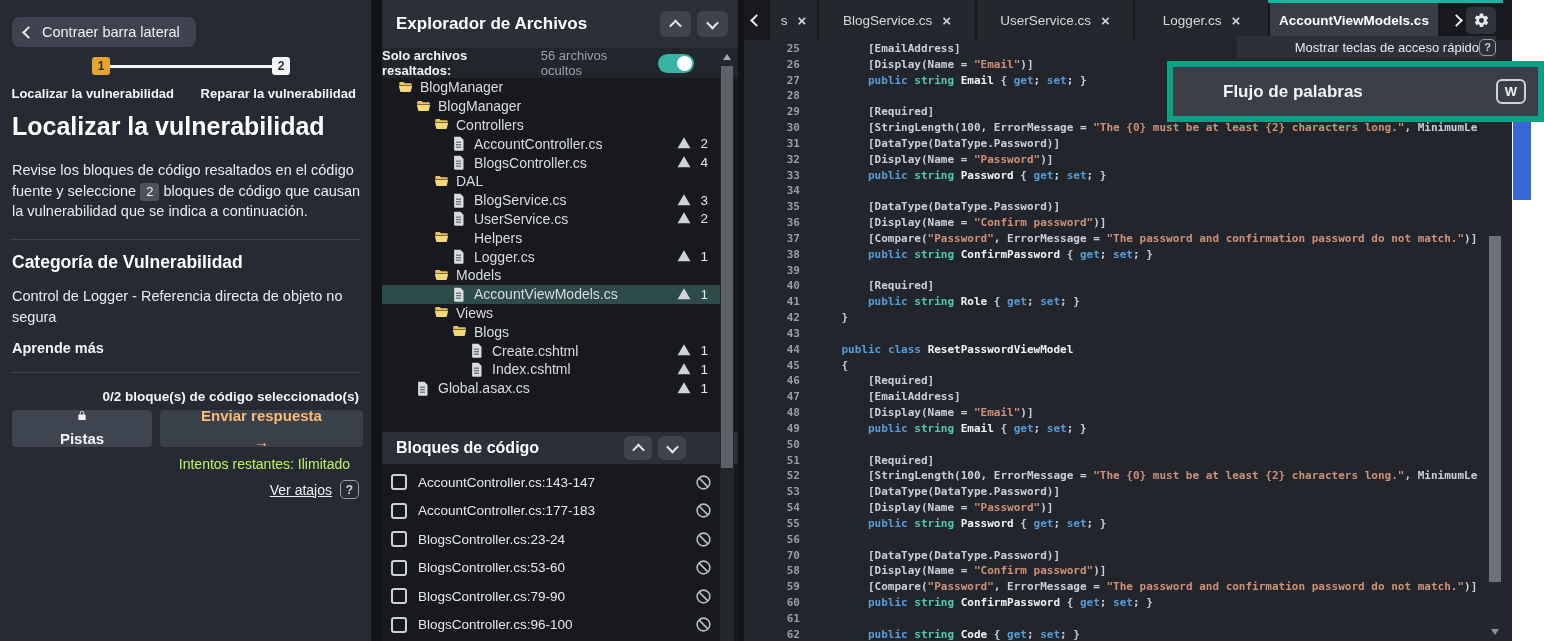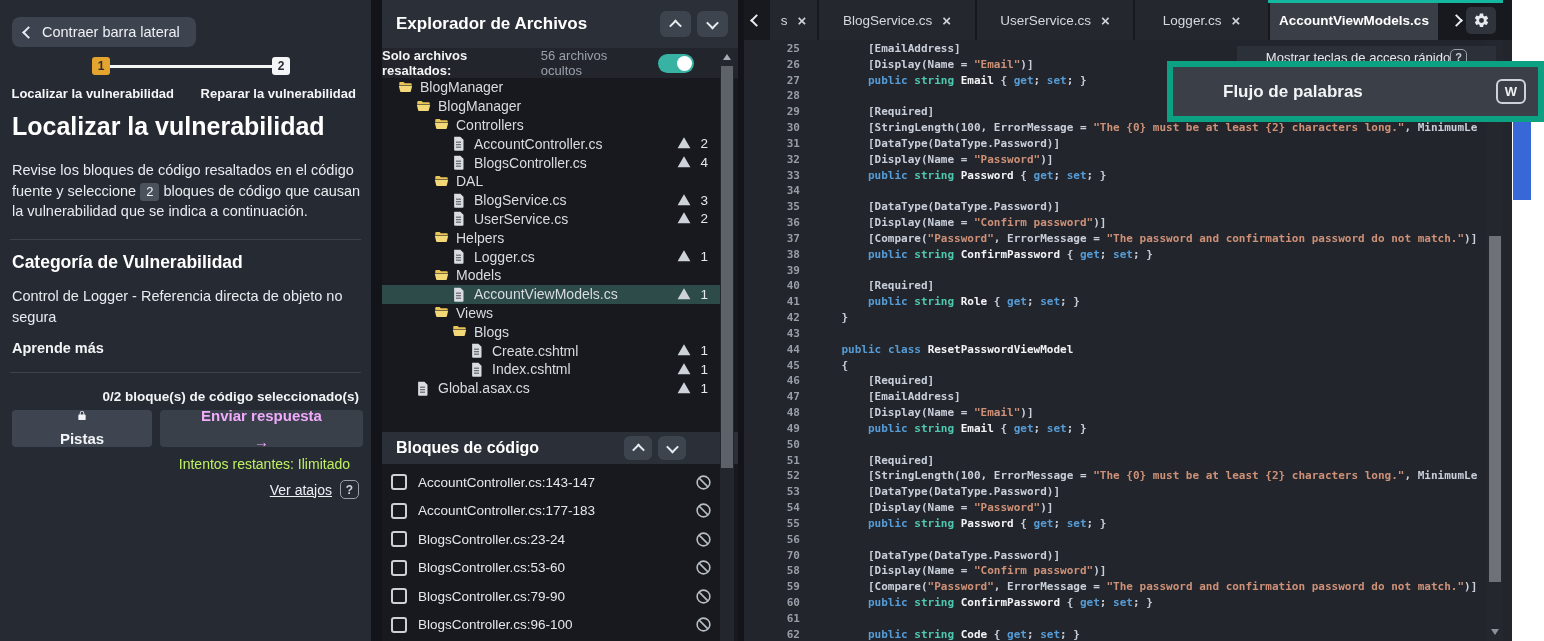--- a/index.html
+++ b/index.html
@@ -24,21 +24,21 @@
   .inline-badge { display:inline-block; background:#4c525c; border-radius:3px; padding:0 6px; font-size:13px; color:#f2f4f6; }
   .sb-div1 { position:absolute; left:10px; right:10px; top:239px; border-top:1px solid #3c414a; }
   .sb-h2 { position:absolute; left:12px; top:252px; font-size:17.5px; font-weight:bold; color:#ffffff; }
   .sb-cat { position:absolute; left:12px; top:286px; width:350px; font-size:14.5px; line-height:1.45; color:#e8ebef; }
   .sb-learn { position:absolute; left:12px; top:340px; font-size:14.5px; font-weight:bold; color:#f2f4f6; cursor:pointer; }
   .sb-div2 { position:absolute; left:10px; right:10px; top:372px; border-top:1px solid #3c414a; }
   .sb-status { position:absolute; right:12px; top:389px; font-size:13.5px; font-weight:bold; color:#f2f4f6; }
   .btn-row { position:absolute; left:12px; right:8px; top:410px; display:flex; gap:8px; }
   .btn { height:37px; border-radius:4px; display:flex; align-items:center; justify-content:center; gap:9px; font-size:15px; font-weight:bold; cursor:pointer;flex-direction:column; }
   .btn-hints { flex:0 0 140px; background:#3f4550; color:#f2f4f6; }
-  .btn-submit { flex:1; background:#3a404a; color:#f0abfc; }
+  .btn-submit { flex:1; background:#3a404a; color:#fdba74; }
   .sb-attempts { position:absolute; right:21px; top:456px; font-size:14px; color:#bef264; }
   .sb-shortcuts { position:absolute; right:12px; top:480px; display:flex; align-items:center; gap:8px; cursor:pointer; }
   .sb-shortcuts .lnk { font-size:14px; text-decoration:underline; color:#eef0f4;margin-left:41px; }
   .q-badge { width:19px; height:19px; border:1.5px solid #9aa0aa; border-radius:5px; color:#cdd2d9; font-size:12px; font-weight:bold; display:flex; align-items:center; justify-content:center; }
 
   
   .explorer { position:absolute; left:382px; top:0; width:356px; height:641px; background:#17191e; }
   .panel-head { height:48px; background:#2b2f37; display:flex; align-items:center; padding:0 10px 0 14px; gap:6px; }
   .panel-head .ttl { flex:1; font-size:17px; font-weight:bold; color:#ffffff; }
   .sq-btn { width:31px; height:26px; background:#3e444e; border-radius:6px; display:flex; align-items:center; justify-content:center; cursor:pointer; }
@@ -81,22 +81,22 @@
   .code { position:absolute; left:0; top:41px; width:768px; }
   .code-line { display:flex; height:15.84px; line-height:15.84px; font-family:"DejaVu Sans Mono","Liberation Mono",monospace; font-size:11px; font-weight:bold; white-space:pre; }
   .ln { flex:0 0 56px; text-align:right; color:#989ea7; }
   .ctext { margin-left:15px; }
   .tk-p { color:#c9cfda; } .tk-k { color:#569cd6; } .tk-t { color:#4ec9b0; } .tk-s { color:#ce9178; } .tk-i { color:#f2f4f7; }
   .ed-scroll { position:absolute; left:743px; top:40px; width:16px; height:601px; background:#24282e; }
   .ed-scroll .thumb { position:absolute; left:2px; top:196px; width:12px; height:346px; background:#6e7278; }
   .ed-scroll .arr-dn { position:absolute; left:4px; bottom:6px; width:0; height:0; border-left:4px solid transparent; border-right:4px solid transparent; border-top:6px solid #8c9098; }
 
   
-  .menu-item1 { position:absolute; left:1237px; top:46px; width:259px; height:22px; background:#2c3038;
-    display:flex; align-items:center; justify-content:center; z-index:5; cursor:pointer; }
+  .menu-item1 { position:absolute; left:1237px; top:36px; width:259px; height:22px; background:#2c3038;
+    display:flex; align-items:center; justify-content:flex-end; z-index:5; cursor:pointer; }
   .menu-item1 .mlab { font-size:13px; color:#e6e9ed; }
   .menu-item1 .q-badge { width:17px; height:17px; font-size:11px; }
   .hl-box { position:absolute; left:1167px; top:61px; width:377px; height:61px; border:6px solid #0ba182; background:#3a3f48;
     display:flex; align-items:center; z-index:6; cursor:pointer; }
   .hl-box .hlab { margin-left:50px; font-size:17px; font-weight:bold; color:#f2f4f6; }
   .key-badge { margin-left:auto; margin-right:12px; width:30px; height:25px; border:2px solid #cfd3d9; border-radius:6px;
     display:flex; align-items:center; justify-content:center; font-size:13px; font-weight:bold; color:#eef0f3; }
   .browser-thumb { position:absolute; left:1513px; top:122px; width:18px; height:78px; background:#3868d8; }
 </style>
 </head>
@@ -268,21 +268,21 @@
           <span class="tname">UserService.cs</span>
           <span class="twarn">
             <span class="ticon" style="margin:0">
               <svg viewBox="0 0 24 24">
                 <path fill="#ced3da" d="M12 2 1 21h22L12 2zm1.2 14.2h-2.4v2.3h2.4v-2.3zm0-7.5h-2.4v5.5h2.4V8.7z"></path>
               </svg>
             </span>
             <span class="wcount">2</span>
           </span>
         </div>
-        <div class="tree-row" style="padding-left: 52px;">
+        <div class="tree-row" style="padding-left: 52px; gap: 18px;">
           <span class="ticon">
             <svg width="15" height="15" viewBox="0 0 24 24">
               <path fill="#e9c558" d="M2 5c0-1.1.9-2 2-2h5l2 2h9c1.1 0 2 .9 2 2v1.5H2V5z"></path>
               <path fill="#f3d878" d="M1.3 9h21.4l-2 8.6c-.2.9-1 1.6-2 1.6H5.3c-1 0-1.8-.7-2-1.6L1.3 9z"></path>
             </svg>
           </span>
           <span class="tname">Helpers</span>
         </div>
         <div class="tree-row" style="padding-left: 70px;">
           <span class="ticon">

